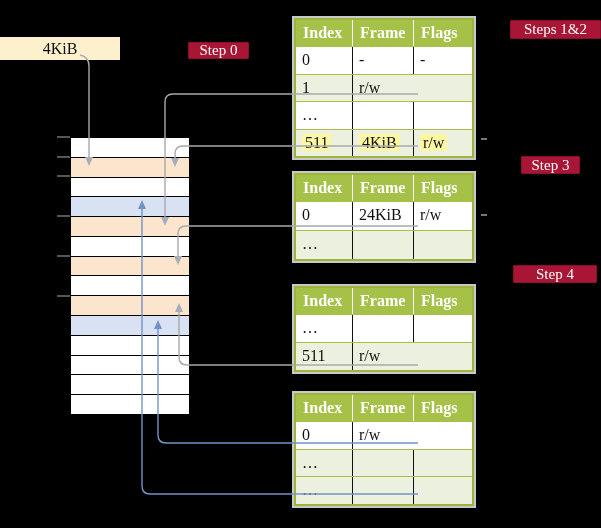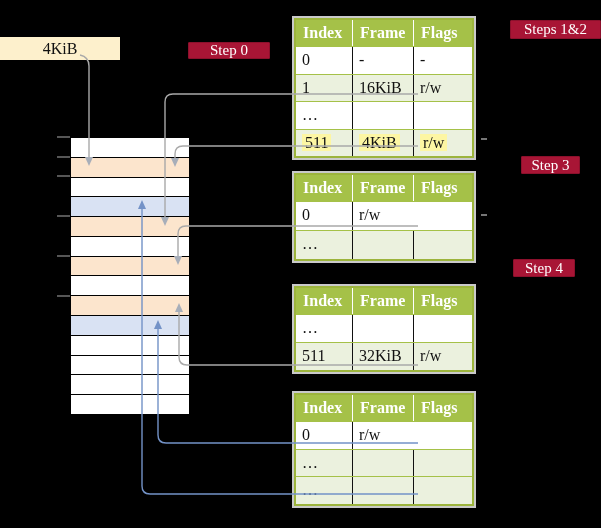--- a/index.html
+++ b/index.html
@@ -11,24 +11,24 @@
   .root-box{
     position:absolute;left:0;top:37px;width:120px;height:23px;
     background:#fdf0cc;color:#111;font-size:16px;line-height:23px;text-align:center;
   }
   
   .badge{
     position:absolute;background:#a81535;border:1px solid #8c102c;border-radius:1px;
     color:#fff;font-size:15px;text-align:center;box-sizing:border-box;
     display:flex;align-items:center;justify-content:center;
   }
-  .badge.step0{left:188px;top:42px;width:82px;height:17px;}
+  .badge.step0{left:188px;top:42px;width:61px;height:17px;}
   .badge.steps12{left:510px;top:20px;width:91px;height:19px;}
   .badge.step3{left:521px;top:156px;width:59px;height:18px;}
-  .badge.step4{left:513px;top:259px;width:62px;height:18px;}
+  .badge.step4{left:513px;top:265px;width:84px;height:18px;}
   
   .memcol{
     position:absolute;left:70px;top:137px;width:120px;height:278px;
     background:#fff;border:1px solid #000;box-sizing:border-box;
     display:flex;flex-direction:column;
   }
   .mrow{flex:1;border-bottom:1px solid #000;}
   .mrow:last-child{border-bottom:none;}
   .m-white{background:#ffffff;}
   .m-peach{background:#fce5cd;}
@@ -103,21 +103,20 @@
       <div class="cell">Frame</div>
       <div class="cell">Flags</div>
     </div>
     <div class="pt-row">
       <div class="cell">0</div>
       <div class="cell">-</div>
       <div class="cell">-</div>
     </div>
     <div class="pt-row shade">
       <div class="cell">1</div>
-      <div class="cell">16KiB</div>
       <div class="cell">r/w</div>
     </div>
     <div class="pt-row">
       <div class="cell">…</div>
       <div class="cell"></div>
       <div class="cell"></div>
     </div>
     <div class="pt-row shade">
       <div class="cell"><span class="hl">511</span></div>
       <div class="cell"><span class="hl">4KiB</span></div>
@@ -126,20 +125,21 @@
   </div>
 
   <div class="ptable pt2">
     <div class="pt-header">
       <div class="cell">Index</div>
       <div class="cell">Frame</div>
       <div class="cell">Flags</div>
     </div>
     <div class="pt-row">
       <div class="cell">0</div>
+      <div class="cell">24KiB</div>
       <div class="cell">r/w</div>
     </div>
     <div class="pt-row shade">
       <div class="cell">…</div>
       <div class="cell"></div>
       <div class="cell"></div>
     </div>
   </div>
 
   <div class="ptable pt3">
@@ -148,21 +148,20 @@
       <div class="cell">Frame</div>
       <div class="cell">Flags</div>
     </div>
     <div class="pt-row">
       <div class="cell">…</div>
       <div class="cell"></div>
       <div class="cell"></div>
     </div>
     <div class="pt-row shade">
       <div class="cell">511</div>
-      <div class="cell">32KiB</div>
       <div class="cell">r/w</div>
     </div>
   </div>
 
   <div class="ptable pt4">
     <div class="pt-header">
       <div class="cell">Index</div>
       <div class="cell">Frame</div>
       <div class="cell">Flags</div>
     </div>

